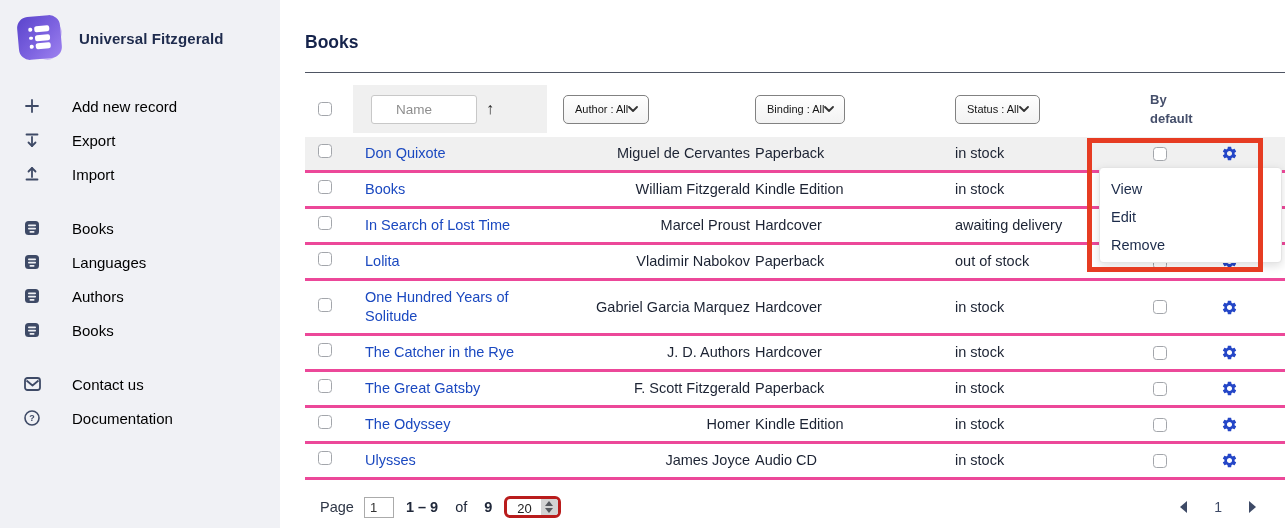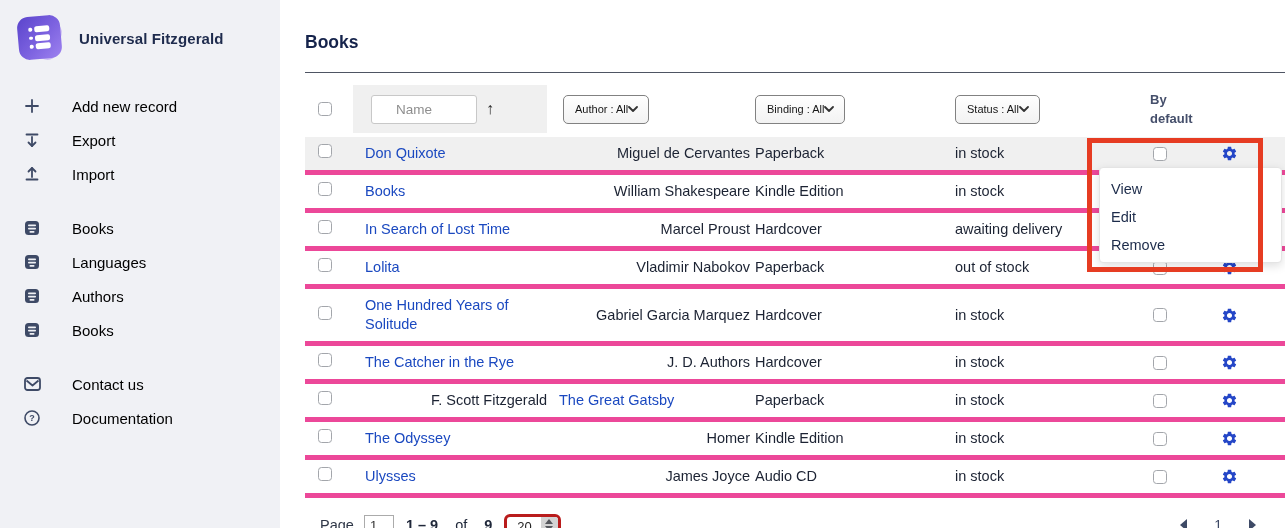--- a/index.html
+++ b/index.html
@@ -44,21 +44,21 @@
     padding:0 24px; font-size:13.5px; color:#333; background:#fff; font-family:"Liberation Sans",sans-serif; }
   .name-input::placeholder { color:#8e8e8e; opacity:1; }
   .sort-arrow { margin-left:9px; font-size:16px; color:#2b2b2b; }
   .select { display:inline-flex; align-items:center; height:29px; padding:0 10px 0 11px;
     border:1px solid #818181; border-radius:5px; background:linear-gradient(#ffffff,#f2f2f2);
     font-size:11px; color:#161616; cursor:pointer; white-space:nowrap; }
   .ml16 { margin-left:16px; } .ml5 { margin-left:5px; }
   .by-default-label { font-size:13px; font-weight:bold; color:#454f6b; line-height:19px; padding-left:57px; width:97px; }
 
   .table-body { margin-top:4px; }
-  .row { min-height:35px; border-bottom:5px solid #ec4899; align-items:center; }
+  .row { min-height:35px; border-bottom:3px solid #ec4899; align-items:center; }
   .row.highlighted { background:#f0f0f0; }
   .cell { font-size:14.5px; color:#1c2333; line-height:19px; padding:7px 0; }
   .c-check { padding-left:13px; }
   .c-name { padding-left:12px; padding-right:20px; }
   .c-name a { color:#1b49c0; text-decoration:none; cursor:pointer; }
   .c-author { padding-left:13px;text-align:right; }
   .c-binding { padding-left:5px; }
   .c-status { padding-left:5px; }
   .c-bydef { display:flex; justify-content:center; padding-left:36px; }
   .c-gear { display:flex; justify-content:center; }
@@ -267,21 +267,21 @@
     <div class="cell c-gear">
       <svg width="17" height="17" viewBox="0 0 24 24">
             <path fill="#2446c7" d="M19.14 12.94c.04-.3.06-.61.06-.94 0-.32-.02-.64-.07-.94l2.03-1.58c.18-.14.23-.41.12-.61l-1.92-3.32c-.12-.22-.37-.29-.59-.22l-2.39.96c-.5-.38-1.03-.7-1.62-.94l-.36-2.54c-.04-.24-.24-.41-.48-.41h-3.84c-.24 0-.43.17-.47.41l-.36 2.54c-.59.24-1.13.57-1.62.94l-2.39-.96c-.22-.08-.47 0-.59.22L2.74 8.87c-.12.21-.08.47.12.61l2.03 1.58c-.05.3-.09.63-.09.94s.02.64.07.94l-2.03 1.58c-.18.14-.23.41-.12.61l1.92 3.32c.12.22.37.29.59.22l2.39-.96c.5.38 1.03.7 1.62.94l.36 2.54c.05.24.24.41.48.41h3.84c.24 0 .44-.17.47-.41l.36-2.54c.59-.24 1.13-.56 1.62-.94l2.39.96c.22.08.47 0 .59-.22l1.92-3.32c.12-.22.07-.47-.12-.61l-2.01-1.58zM12 15.6c-1.98 0-3.6-1.62-3.6-3.6s1.62-3.6 3.6-3.6 3.6 1.62 3.6 3.6-1.62 3.6-3.6 3.6z"></path>
           </svg>
     </div>
   </div>
 
   <div class="row grid">
     <div class="cell c-check"><span class="checkbox"></span></div>
     <div class="cell c-name"><a>Books</a></div>
-    <div class="cell c-author">William Shakespeare</div>
+    <div class="cell c-author">William Fitzgerald</div>
     <div class="cell c-binding">Kindle Edition</div>
     <div class="cell c-status">in stock</div>
     <div class="cell c-bydef">
           <span class="checkbox"></span>
         </div>
     <div class="cell c-gear">
       <svg width="17" height="17" viewBox="0 0 24 24">
             <path fill="#2446c7" d="M19.14 12.94c.04-.3.06-.61.06-.94 0-.32-.02-.64-.07-.94l2.03-1.58c.18-.14.23-.41.12-.61l-1.92-3.32c-.12-.22-.37-.29-.59-.22l-2.39.96c-.5-.38-1.03-.7-1.62-.94l-.36-2.54c-.04-.24-.24-.41-.48-.41h-3.84c-.24 0-.43.17-.47.41l-.36 2.54c-.59.24-1.13.57-1.62.94l-2.39-.96c-.22-.08-.47 0-.59.22L2.74 8.87c-.12.21-.08.47.12.61l2.03 1.58c-.05.3-.09.63-.09.94s.02.64.07.94l-2.03 1.58c-.18.14-.23.41-.12.61l1.92 3.32c.12.22.37.29.59.22l2.39-.96c.5.38 1.03.7 1.62.94l.36 2.54c.05.24.24.41.48.41h3.84c.24 0 .44-.17.47-.41l.36-2.54c.59-.24 1.13-.56 1.62-.94l2.39.96c.22.08.47 0 .59-.22l1.92-3.32c.12-.22.07-.47-.12-.61l-2.01-1.58zM12 15.6c-1.98 0-3.6-1.62-3.6-3.6s1.62-3.6 3.6-3.6 3.6 1.62 3.6 3.6-1.62 3.6-3.6 3.6z"></path>
           </svg>
     </div>
@@ -346,22 +346,22 @@
         </div>
     <div class="cell c-gear">
       <svg width="17" height="17" viewBox="0 0 24 24">
             <path fill="#2446c7" d="M19.14 12.94c.04-.3.06-.61.06-.94 0-.32-.02-.64-.07-.94l2.03-1.58c.18-.14.23-.41.12-.61l-1.92-3.32c-.12-.22-.37-.29-.59-.22l-2.39.96c-.5-.38-1.03-.7-1.62-.94l-.36-2.54c-.04-.24-.24-.41-.48-.41h-3.84c-.24 0-.43.17-.47.41l-.36 2.54c-.59.24-1.13.57-1.62.94l-2.39-.96c-.22-.08-.47 0-.59.22L2.74 8.87c-.12.21-.08.47.12.61l2.03 1.58c-.05.3-.09.63-.09.94s.02.64.07.94l-2.03 1.58c-.18.14-.23.41-.12.61l1.92 3.32c.12.22.37.29.59.22l2.39-.96c.5.38 1.03.7 1.62.94l.36 2.54c.05.24.24.41.48.41h3.84c.24 0 .44-.17.47-.41l.36-2.54c.59-.24 1.13-.56 1.62-.94l2.39.96c.22.08.47 0 .59-.22l1.92-3.32c.12-.22.07-.47-.12-.61l-2.01-1.58zM12 15.6c-1.98 0-3.6-1.62-3.6-3.6s1.62-3.6 3.6-3.6 3.6 1.62 3.6 3.6-1.62 3.6-3.6 3.6z"></path>
           </svg>
     </div>
   </div>
 
   <div class="row grid">
     <div class="cell c-check"><span class="checkbox"></span></div>
+    <div class="cell c-name"><a>The Great Gatsby</a></div>
     <div class="cell c-author">F. Scott Fitzgerald</div>
-    <div class="cell c-name"><a>The Great Gatsby</a></div>
     <div class="cell c-binding">Paperback</div>
     <div class="cell c-status">in stock</div>
     <div class="cell c-bydef">
           <span class="checkbox"></span>
         </div>
     <div class="cell c-gear">
       <svg width="17" height="17" viewBox="0 0 24 24">
             <path fill="#2446c7" d="M19.14 12.94c.04-.3.06-.61.06-.94 0-.32-.02-.64-.07-.94l2.03-1.58c.18-.14.23-.41.12-.61l-1.92-3.32c-.12-.22-.37-.29-.59-.22l-2.39.96c-.5-.38-1.03-.7-1.62-.94l-.36-2.54c-.04-.24-.24-.41-.48-.41h-3.84c-.24 0-.43.17-.47.41l-.36 2.54c-.59.24-1.13.57-1.62.94l-2.39-.96c-.22-.08-.47 0-.59.22L2.74 8.87c-.12.21-.08.47.12.61l2.03 1.58c-.05.3-.09.63-.09.94s.02.64.07.94l-2.03 1.58c-.18.14-.23.41-.12.61l1.92 3.32c.12.22.37.29.59.22l2.39-.96c.5.38 1.03.7 1.62.94l.36 2.54c.05.24.24.41.48.41h3.84c.24 0 .44-.17.47-.41l.36-2.54c.59-.24 1.13-.56 1.62-.94l2.39.96c.22.08.47 0 .59-.22l1.92-3.32c.12-.22.07-.47-.12-.61l-2.01-1.58zM12 15.6c-1.98 0-3.6-1.62-3.6-3.6s1.62-3.6 3.6-3.6 3.6 1.62 3.6 3.6-1.62 3.6-3.6 3.6z"></path>
           </svg>
     </div>

